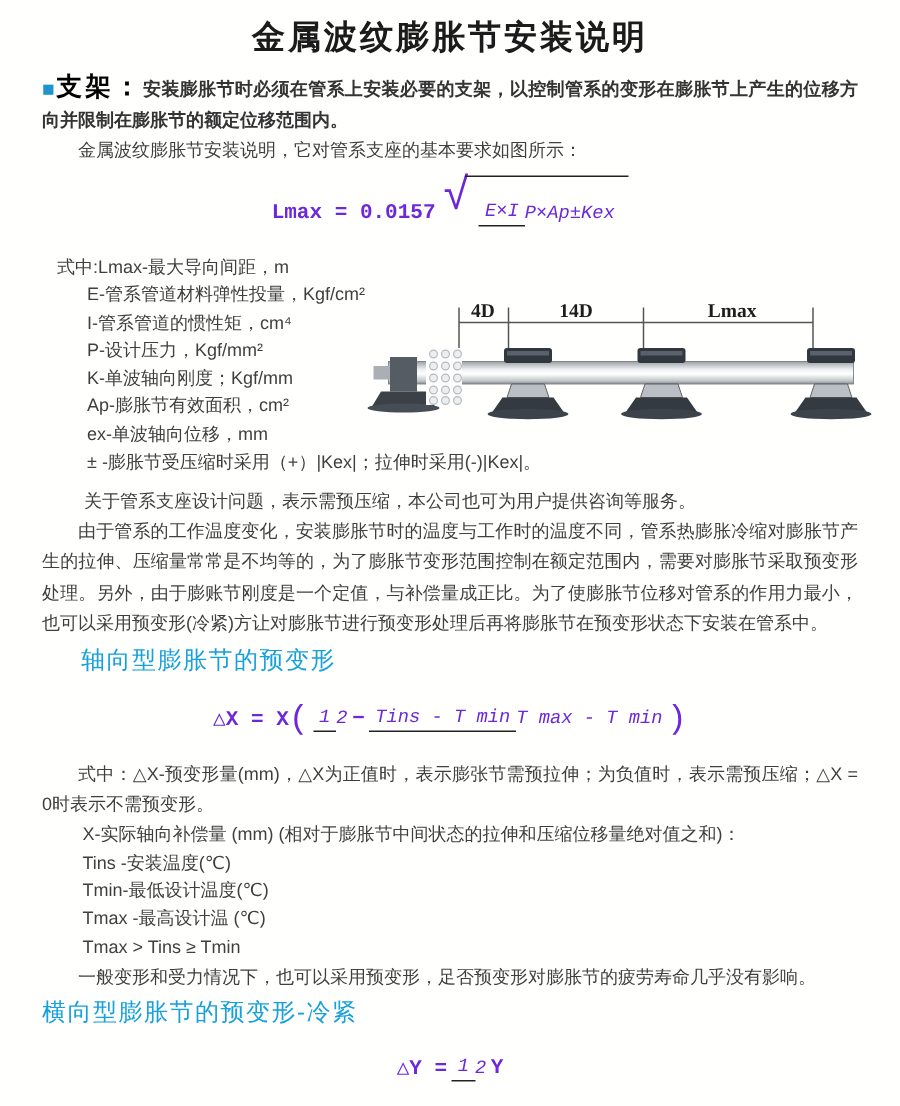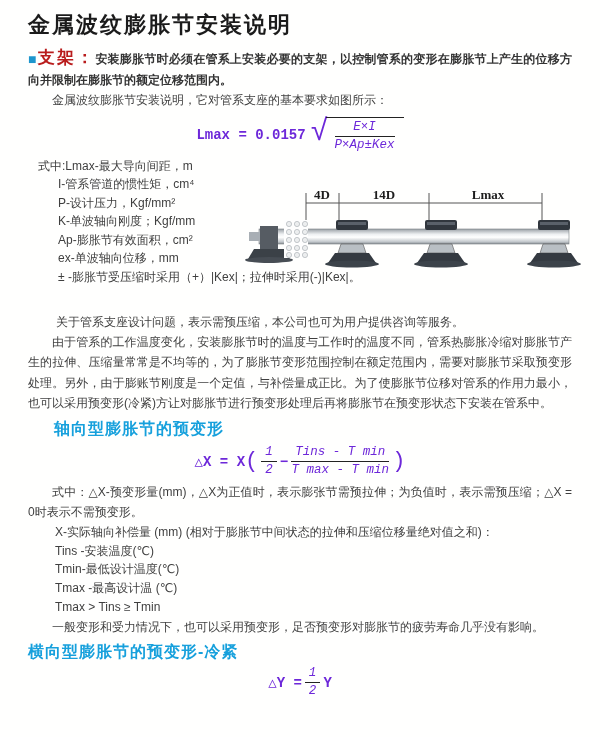--- a/index.html
+++ b/index.html
@@ -3,58 +3,58 @@
 <meta charset="utf-8">
 <style>
   html,body{margin:0;padding:0;}
   body{
     width:600px;height:737px;overflow:hidden;background:#fffffe;
     font-family:"Liberation Sans","DejaVu Sans",sans-serif;
     color:#3f3f3f;
   }
   .page{padding:8px 28px 0 28px;position:relative;}
   h1{
-    text-align:left;font-size:22px;color:#1b1b1b;letter-spacing:2px;
+    text-align:center;font-size:22px;color:#1b1b1b;letter-spacing:2px;
     margin:2px 0 8px 0;font-weight:bold;
   }
   .para{font-size:12px;line-height:20.5px;text-align:justify;margin:0;}
   .indent{text-indent:2em;}
   .sq{color:#1e96cd;font-size:14px;margin-right:1px;vertical-align:-1px;}
-  .h-blue{color:#b91c1c;font-size:17px;font-weight:bold;letter-spacing:2px;}
+  .h-blue{color:#000000;font-size:17px;font-weight:bold;letter-spacing:2px;}
   .bold-intro{font-weight:bold;color:#343434;}
   
   .formula{
     text-align:center;font-family:Liberation Mono, monospace;
     color:#6d28d9;margin:6px 0 4px 0;
   }
   .f-lhs{font-weight:bold;font-size:14px;}
   .sqrt{display:inline-flex;align-items:flex-start;margin-left:5px;vertical-align:middle;}
   .sqrt-sign{font-size:30px;line-height:30px;margin-right:-3px;font-weight:normal;}
   .sqrt-content{border-top:1.5px solid #222;padding:2px 6px 0 6px;}
   .frac{
-    display:inline-flex;flex-direction:column;text-align:center;
+    display:inline-flex;flex-direction:row;text-align:center;
     font-style:italic;font-size:12.5px;line-height:1.2;vertical-align:middle;
-    margin:0 3px;
+    margin:14px 3px;
   }
   .frac .num{border-bottom:1px solid #222;padding:0 4px 1px 4px;}
   .frac .den{padding-top:1px;}
   .f-op{font-weight:bold;font-size:14px;vertical-align:middle;}
   .f-paren{font-size:22px;font-weight:normal;vertical-align:middle;}
   
   .defs-wrap{position:relative;margin-top:4px;min-height:152px;}
   .def-line{font-size:12px;line-height:18.6px;padding-left:30px;white-space:nowrap;}
   .def-line.first{padding-left:10px;}
   .service{margin-top:3px;font-size:12px;line-height:20px;padding-left:28px;}
   .diagram{position:absolute;top:30px;right:-14px;}
   .dimtext{font-family:"Liberation Serif","DejaVu Serif",serif;font-weight:bold;font-size:13px;fill:#1d1d1d;}
   
   .h2{margin:7px 0 4px 0;line-height:23px;}
   .h2 .h-blue{letter-spacing:1px;}
   .sub-blue{
-    color:#16a0dc;font-size:16px;font-weight:bold;letter-spacing:1px;
+    color:#16a0dc;font-size:16px;font-weight:normal;letter-spacing:1px;
     margin:5px 0 3px 0;line-height:20px;
   }
   .ml1{margin-left:26px;}
   .line{font-size:12px;line-height:18.8px;padding-left:27px;}
   .line.wide{line-height:19px;}
 </style>
 </head>
 <body>
 
 <div class="page">
@@ -71,20 +71,21 @@
         <span class="sqrt-sign">√</span>
         <span class="sqrt-content"><span class="frac">
             <span class="num">E×I</span>
             <span class="den">P×Ap±Kex</span>
           </span></span>
       </span>
   </div>
 
   <div class="defs-wrap">
     <div class="def-line first">式中:Lmax-最大导向间距，m</div>
+    <div class="def-line">E-管系管道材料弹性投量，Kgf/cm²</div>
     <div class="def-line">I-管系管道的惯性矩，cm⁴</div>
     <div class="def-line">P-设计压力，Kgf/mm²</div>
     <div class="def-line">K-单波轴向刚度；Kgf/mm</div>
     <div class="def-line">Ap-膨胀节有效面积，cm²</div>
     <div class="def-line">ex-单波轴向位移，mm</div>
     <div class="def-line">± -膨胀节受压缩时采用（+）|Kex|；拉伸时采用(-)|Kex|。</div>
 
     <svg class="diagram" width="345" height="96" viewBox="0 0 345 96">
       <defs>
         <linearGradient id="pipeGrad" x1="0" y1="0" x2="0" y2="1">

